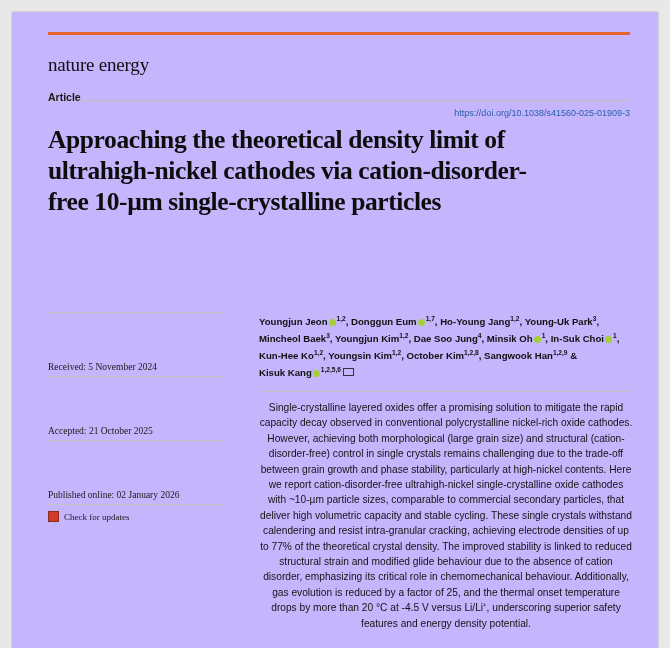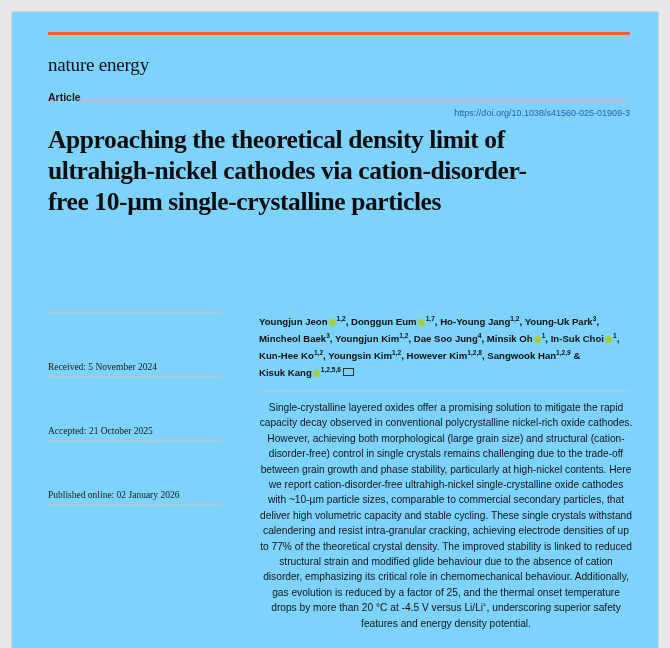--- a/index.html
+++ b/index.html
@@ -12,21 +12,21 @@
     height: 648px;
     overflow: hidden;
     font-family: "Liberation Serif", serif;
   }
   .page {
     position: absolute;
     left: 12px;
     top: 12px;
     width: 646px;
     height: 636px;
-    background: #7dd3fc;
+    background: #c4b5fd;
     box-shadow: 0 0 2px rgba(0,0,0,0.25);
     overflow: hidden;
   }
   .top-rule {
     position: absolute;
     left: 36px;
     top: 20px;
     width: 582px;
     height: 3px;
     background: #e8642d;
@@ -188,31 +188,35 @@
   <div class="title">Approaching the theoretical density limit of ultrahigh-nickel cathodes via cation-disorder-free 10-µm single-crystalline particles</div>
 
   <div class="meta">
     <div class="rule"></div>
     <div class="line">Received: 5 November 2024</div>
     <div class="rule"></div>
     <div class="line">Accepted: 21 October 2025</div>
     <div class="rule"></div>
     <div class="line">Published online: 02 January 2026</div>
     <div class="rule"></div>
+    <div class="check-row">
+      <span class="check-box"></span>
+      <span class="check-label">Check for updates</span>
+    </div>
   </div>
 
   <div class="authors">
     <span>
       <span>Youngjun Jeon</span><span class="orcid"></span><span class="sup">1,2</span><span>, Donggun Eum</span><span class="orcid"></span><span class="sup">1,7</span><span>, Ho-Young Jang</span><span class="sup">1,2</span><span>, Young-Uk Park</span><span class="sup">3</span><span>,</span>
     </span><br>
     <span>
       <span>Mincheol Baek</span><span class="sup">3</span><span>, Youngjun Kim</span><span class="sup">1,2</span><span>, Dae Soo Jung</span><span class="sup">4</span><span>, Minsik Oh</span><span class="orcid"></span><span class="sup">1</span><span>, In-Suk Choi</span><span class="orcid"></span><span class="sup">1</span><span>,</span>
     </span><br>
     <span>
-      <span>Kun-Hee Ko</span><span class="sup">1,2</span><span>, Youngsin Kim</span><span class="sup">1,2</span><span>, However Kim</span><span class="sup">1,2,8</span><span>, Sangwook Han</span><span class="sup">1,2,9</span><span> &amp;</span>
+      <span>Kun-Hee Ko</span><span class="sup">1,2</span><span>, Youngsin Kim</span><span class="sup">1,2</span><span>, October Kim</span><span class="sup">1,2,8</span><span>, Sangwook Han</span><span class="sup">1,2,9</span><span> &amp;</span>
     </span><br>
     <span>
       <span>Kisuk Kang</span><span class="orcid"></span><span class="sup">1,2,5,6</span><span class="mailicon"></span>
     </span>
   </div>
 
   <div class="abstract-rule"></div>
 
   <div class="abstract">Single-crystalline layered oxides offer a promising solution to mitigate the rapid capacity decay observed in conventional polycrystalline nickel-rich oxide cathodes. However, achieving both morphological (large grain size) and structural (cation-disorder-free) control in single crystals remains challenging due to the trade-off between grain growth and phase stability, particularly at high-nickel contents. Here we report cation-disorder-free ultrahigh-nickel single-crystalline oxide cathodes with ~10-µm particle sizes, comparable to commercial secondary particles, that deliver high volumetric capacity and stable cycling. These single crystals withstand calendering and resist intra-granular cracking, achieving electrode densities of up to 77% of the theoretical crystal density. The improved stability is linked to reduced structural strain and modified glide behaviour due to the absence of cation disorder, emphasizing its critical role in chemomechanical behaviour. Additionally, gas evolution is reduced by a factor of 25, and the thermal onset temperature drops by more than 20 °C at -4.5 V versus Li/Li⁺, underscoring superior safety features and energy density potential.</div>
 

